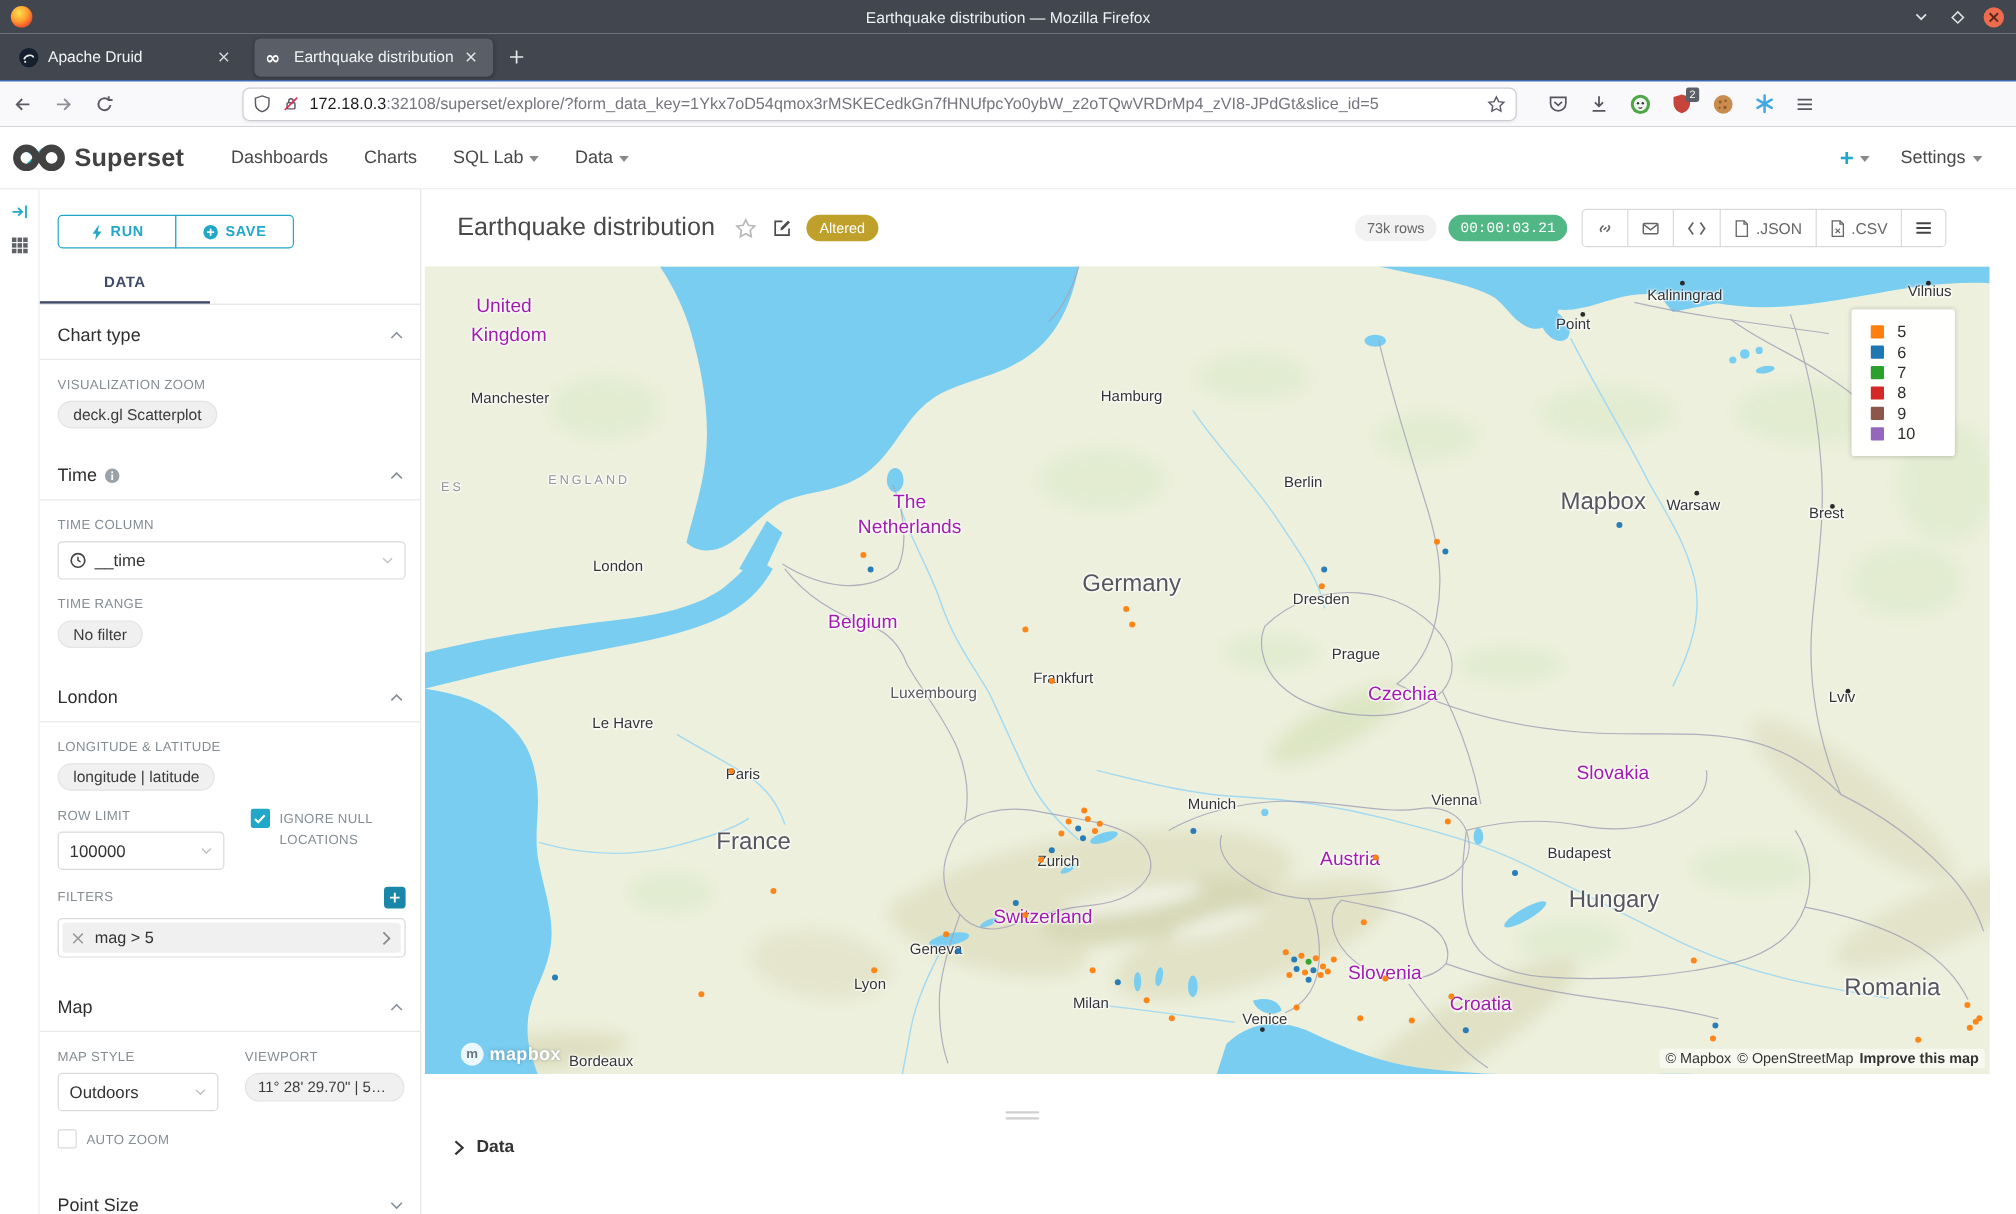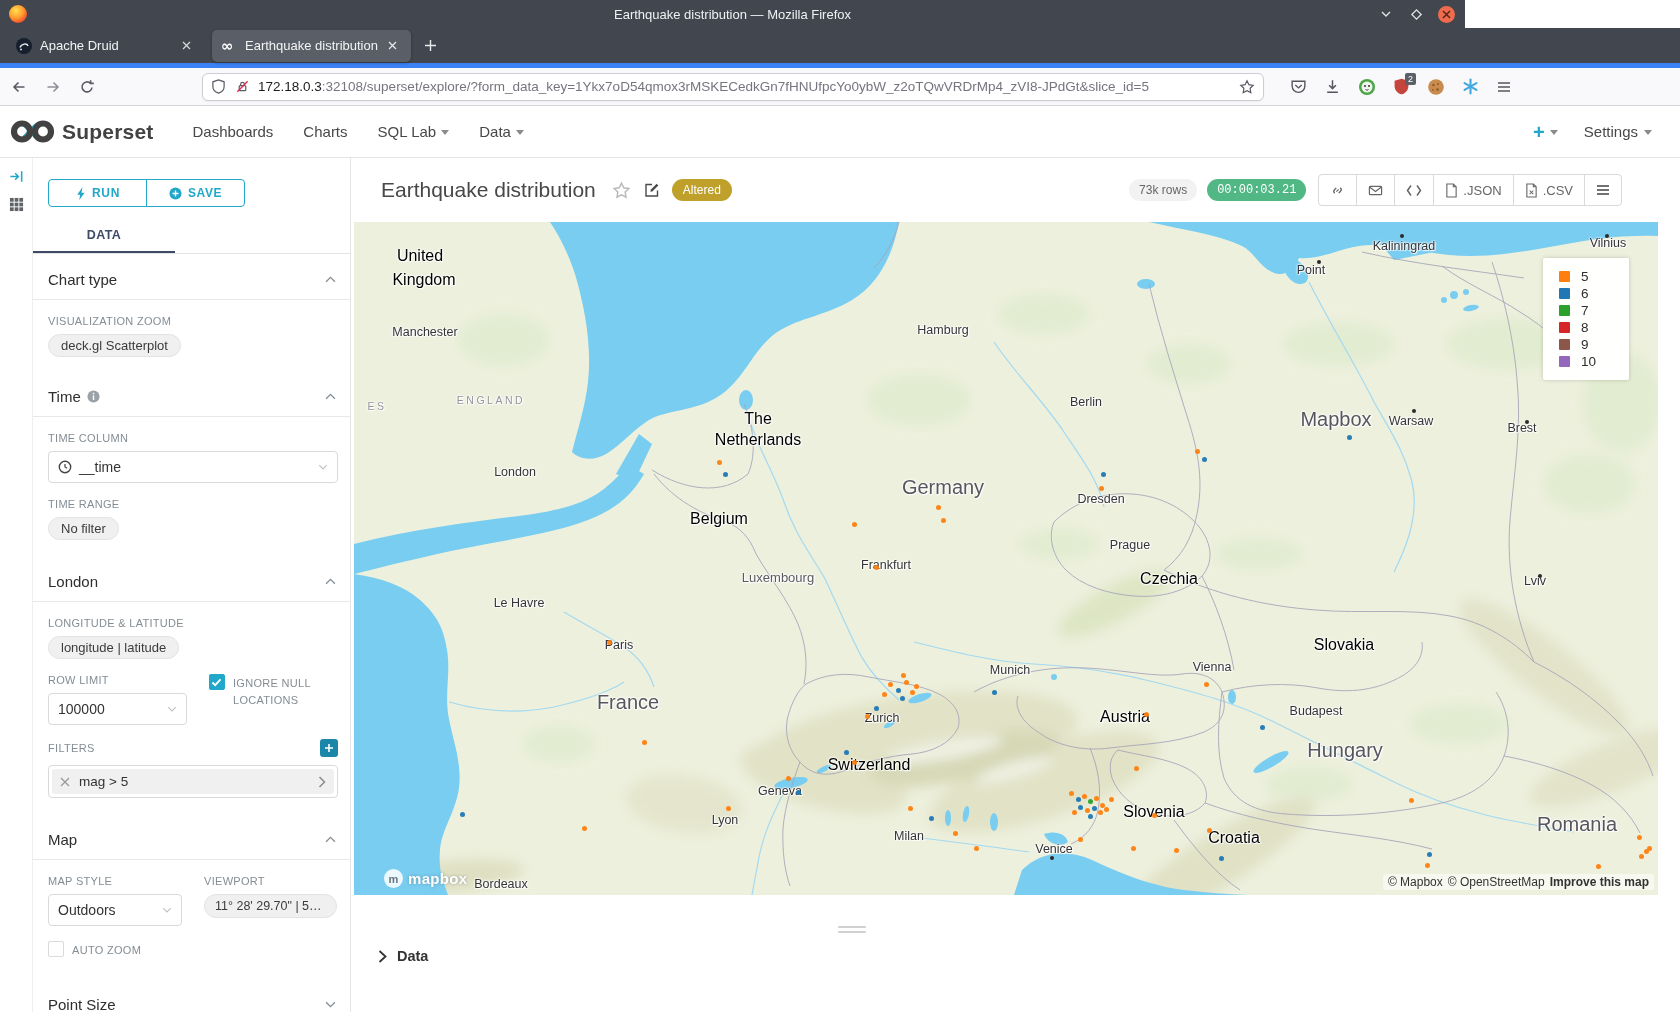--- a/index.html
+++ b/index.html
@@ -1,29 +1,29 @@
 <!DOCTYPE html>
 <html><head>
 <meta charset="utf-8">
 <style>
   * { box-sizing: border-box; margin: 0; padding: 0; }
   html,body { width:1680px; height:1012px; font-family:"Liberation Sans",sans-serif; background:#fff; overflow:hidden; }
   .abs { position:absolute; }
   svg { display:block; }
 
   
-  #titlebar { position:absolute; left:0; top:0; width:1465px; height:28px; background:#42464f; display:flex; align-items:center; }
+  #titlebar { position:absolute; left:0; top:0; width:1680px; height:28px; background:#42464f; display:flex; align-items:center; }
   .ff-logo { width:18px; height:18px; border-radius:50%; margin-left:9px;
     background:radial-gradient(circle at 38% 32%, #ffe14d, #ff9a2e 45%, #f2572c 72%, #d6356a 100%); }
   .win-title { position:absolute; left:0; right:0; text-align:center; color:#eef0f3; font-size:13px; pointer-events:none; }
   .win-controls { margin-left:auto; display:flex; align-items:center; gap:14px; padding-right:10px; }
   .win-btn { width:16px; height:16px; display:flex; align-items:center; justify-content:center; color:#dfe1e5; }
   .win-close { width:17px; height:17px; border-radius:50%; background:#ee6c4d; display:flex; align-items:center; justify-content:center; }
 
-  #tabbar { position:absolute; left:0; top:28px; width:1680px; height:40px; background:#42464f; display:flex; align-items:center; border-bottom:5px solid #3b82f6;}
+  #tabbar { position:absolute; left:0; top:28px; width:1680px; height:40px; background:#42464f; display:flex; align-items:center; border-bottom:1px solid #3b82f6;}
   .tab { display:flex; align-items:center; height:32px; margin:0 1px 0 7px; padding:0 9px; border-radius:5px; min-width:197px; max-width:210px; color:#f2f3f5; font-size:13px; }
   .tab.active { background:#5a5e67; box-shadow:0 1px 3px rgba(0,0,0,.3); }
   .tab .favicon { width:16px; height:16px; margin-right:8px; flex:0 0 auto; }
   .tab .tab-label { flex:1; white-space:nowrap; overflow:hidden; }
   .tab-close { width:18px; height:18px; display:flex; align-items:center; justify-content:center; border-radius:3px; margin-left:6px; }
   .newtab { width:26px; height:26px; display:flex; align-items:center; justify-content:center; margin-left:6px; border-radius:4px; }
   .druid-fav { width:16px; height:16px; border-radius:50%; background:#151f2d; position:relative; overflow:hidden; }
   .ss-fav { color:#fff; font-size:15px; font-weight:bold; font-family:"DejaVu Sans",sans-serif; line-height:16px; }
 
   #navtoolbar { position:absolute; left:0; top:68px; width:1680px; height:38px; background:#f9f9fb; border-bottom:1px solid #d4d4d8; display:flex; align-items:center; }
@@ -86,21 +86,21 @@
   .pill-timer { margin-left:10px; background:#51b885; color:#fff; font-size:12px; padding:4px 10px; border-radius:12px; font-family:"Liberation Mono",monospace; }
   .btn-group { margin-left:12px; display:flex; border:1px solid #d9d9d9; border-radius:4px; overflow:hidden; background:#fff; }
   .g-btn { height:30px; display:flex; align-items:center; justify-content:center; padding:0 11px; border-left:1px solid #d9d9d9; color:#666; font-size:13px; gap:5px; }
   .g-btn:first-child { border-left:none; }
 
   
   #map-wrap { position:absolute; left:3px; top:64px; width:1304px; height:673px; background:#edf0dd; overflow:hidden; }
   .ml { position:absolute; transform:translate(-50%,-50%); white-space:nowrap; font-family:"Liberation Sans",sans-serif;
         text-shadow:0 0 2px #fff,0 0 2px #fff,0 0 3px #fff,1px 1px 0 rgba(255,255,255,.8); }
   .ml-city { font-size:12.5px; color:#343438; }
-  .ml-country { font-size:16px; color:#000000; }
+  .ml-country { font-size:16px; color:#a21caf; }
   .ml-countrySm { font-size:13px; color:#5a5a62; }
   .ml-countryBig { font-size:20px; color:#56565e; }
   .ml-region { font-size:10.5px; color:#93939c; letter-spacing:2.5px; }
   .mdot { position:absolute; width:4px; height:4px; margin:-2px; border-radius:50%; background:#2b2b2b; }
   .pt { position:absolute; width:5px; height:5px; margin:-2.5px; border-radius:50%; opacity:.95; }
   #legend { position:absolute; top:36px; right:29px; width:86px; background:rgba(255,255,255,.97); border-radius:2px; box-shadow:0 0 4px rgba(0,0,0,.18); padding:10px 0 10px 16px; }
   .lg-row { display:flex; align-items:center; height:17px; gap:11px; }
   .lg-sw { width:11px; height:11px; border-radius:1px; flex:0 0 auto; }
   .lg-lb { font-size:13.5px; color:#2e2e2e; }
   #mapbox-logo { position:absolute; left:30px; bottom:7px; display:flex; align-items:center; gap:5px; }

